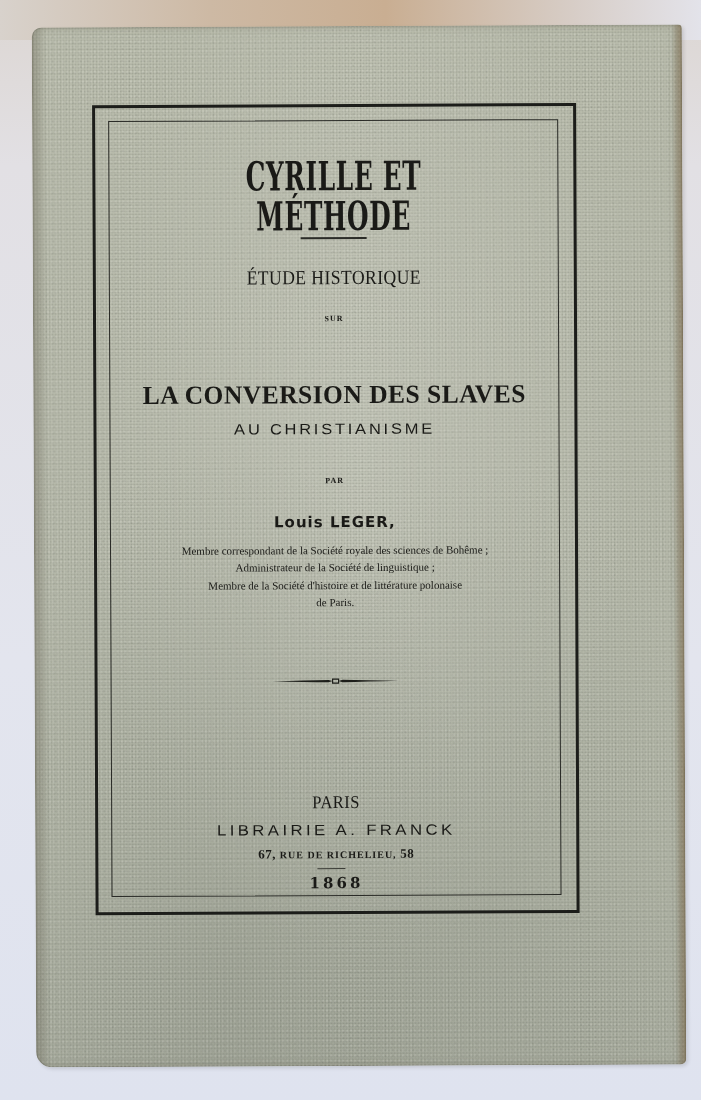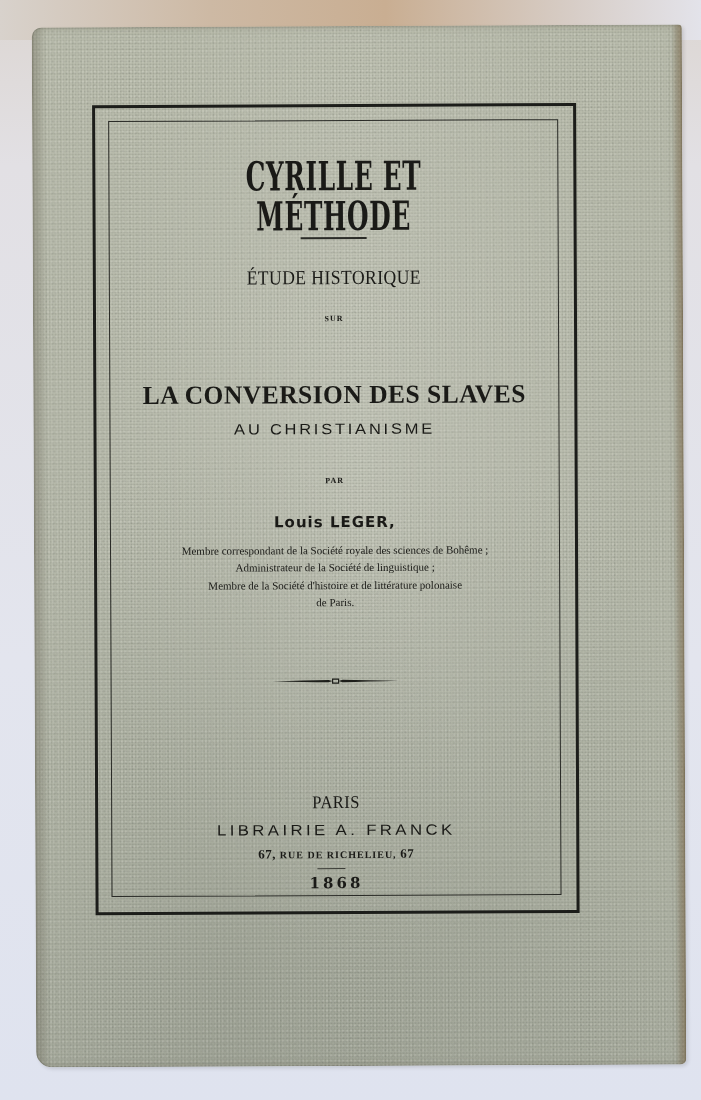--- a/index.html
+++ b/index.html
@@ -244,18 +244,18 @@
       <path d="M2 5 Q35 4.2 58 3.8 L62 5 L58 6.2 Q35 5.8 2 5 Z" fill="#1d1e1a"></path>
       <path d="M128 5 Q95 4.2 72 3.8 L68 5 L72 6.2 Q95 5.8 128 5 Z" fill="#1d1e1a"></path>
       <rect x="62" y="3" width="6" height="4" fill="none" stroke="#1d1e1a" stroke-width="1.2"></rect>
     </svg>
 
     <div class="place">PARIS</div>
     <div class="publisher">LIBRAIRIE A. FRANCK</div>
     <div class="address">
       <span>67,</span>
       <span class="addr-street">RUE DE RICHELIEU,</span>
-      <span>67</span>
+      <span>58</span>
     </div>
     <div class="dash-mini"></div>
     <div class="year">1868</div>
   </div>
 </div>
 
 </body></html>

